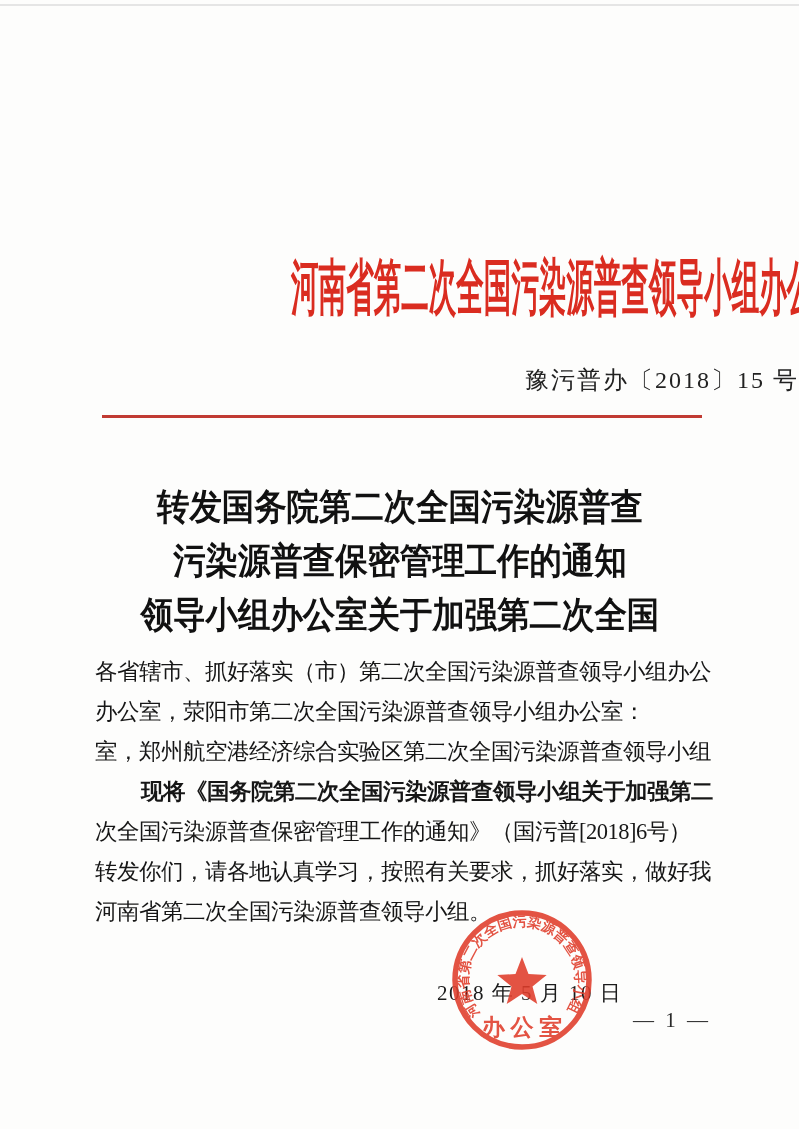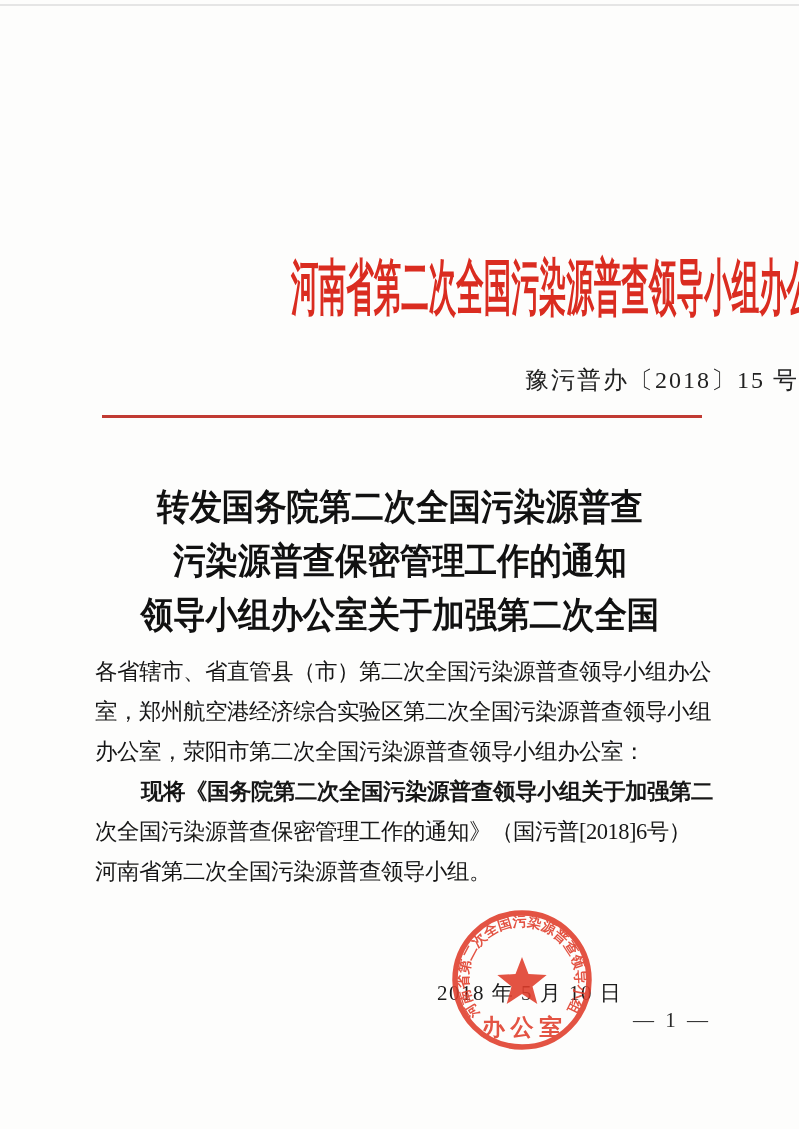--- a/index.html
+++ b/index.html
@@ -127,25 +127,26 @@
     </div>
     <div class="title-line">
       <span>污染源普查保密管理工作的通知</span>
     </div>
     <div class="title-line">
       <span>领导小组办公室关于加强第二次全国</span>
     </div>
   </div>
 
   <div class="body-text">
-    <div class="body-line">各省辖市、省直管县（市）第二次全国污染源普查领导小组办公</div>
+    <div class="body-line">各省辖市、抓好落实（市）第二次全国污染源普查领导小组办公</div>
+    <div class="body-line">办公室，荥阳市第二次全国污染源普查领导小组办公室：</div>
     <div class="body-line">室，郑州航空港经济综合实验区第二次全国污染源普查领导小组</div>
-    <div class="body-line">办公室，荥阳市第二次全国污染源普查领导小组办公室：</div>
     <div class="body-line indent">现将《国务院第二次全国污染源普查领导小组关于加强第二</div>
     <div class="body-line">次全国污染源普查保密管理工作的通知》（国污普[2018]6号）</div>
+    <div class="body-line">转发你们，请各地认真学习，按照有关要求，抓好落实，做好我</div>
     <div class="body-line">河南省第二次全国污染源普查领导小组。</div>
   </div>
 
   <div class="doc-date">2018 年 5 月 10 日</div>
 
   <svg class="seal" viewBox="0 0 148 148">
     <defs>
       <path id="seal-arc" d="M 32.6 108.7 A 54 54 0 1 1 115.4 108.7" fill="none"></path>
     </defs>
     <circle cx="74" cy="74" r="67" fill="none" stroke="#e03c2a" stroke-width="5.5"></circle>

